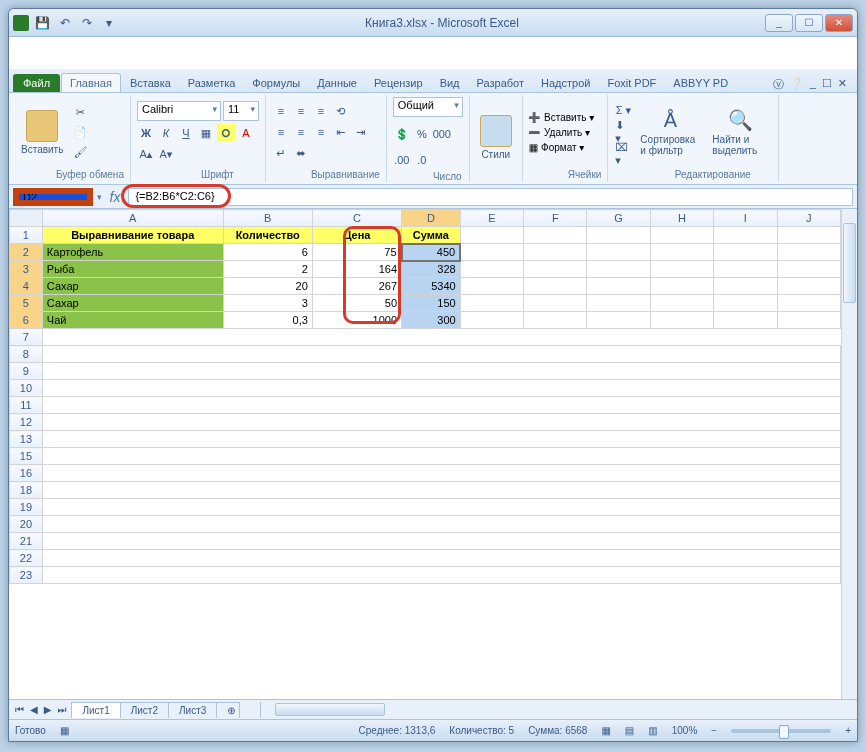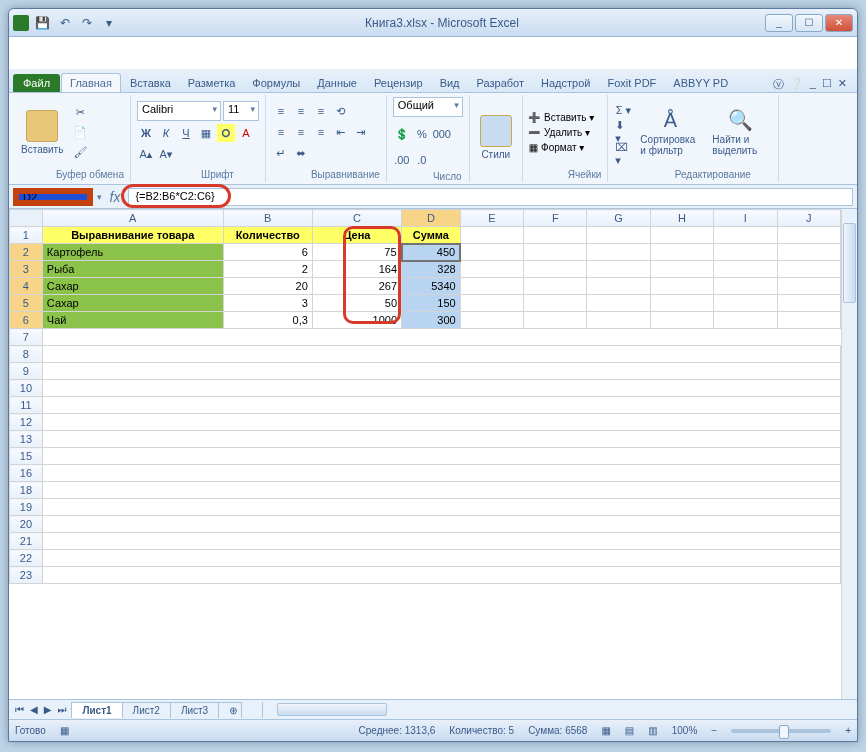--- a/index.html
+++ b/index.html
@@ -49,21 +49,21 @@
 .col-rest { width: 54px; }
 .hdr-cell { background: #ffff66 !important; font-weight: bold; text-align: center; }
 .name-cell { background: #8bc34a !important; }
 .num { text-align: right; }
 .sel-cell { background: #b8d4f0; text-align: right; }
 .sel-highlight { position: absolute; border: 3px solid #d83a2a; border-radius: 10px; pointer-events: none; }
 .tabs-bar { height: 20px; background: #e8f0fa; border-top: 1px solid #aac4de; display: flex; align-items: center; font-size: 10px; color: #3a5a8a; }
 .tab-nav { display: flex; padding: 0 4px; gap: 2px; }
 .tab-nav span { padding: 0 2px; }
 .sheet-tab { padding: 2px 10px; border: 1px solid #aac4de; border-bottom: none; background: #e8f0fa; margin-left: -1px; }
-.sheet-tab.active { background: #fff; font-weight: bold; }
+.sheet-tab.active { background: #fff; font-weight: normal; }
 .scroll-h { flex: 1; height: 16px; background: #e8f0fa; border-left: 1px solid #aac4de; margin-left: 20px; position: relative; }
 .scroll-thumb { position: absolute; left: 14px; top: 1px; width: 110px; height: 13px; background: linear-gradient(#f0f6fc, #c8dcf0); border: 1px solid #aac4de; border-radius: 2px; }
 .scroll-v { width: 16px; background: #e8f0fa; border-left: 1px solid #d4d4d4; position: relative; }
 .scroll-v-thumb { position: absolute; top: 14px; left: 1px; width: 13px; height: 80px; background: linear-gradient(90deg,#f0f6fc,#c8dcf0); border: 1px solid #aac4de; border-radius: 2px; }
 .status-bar { height: 22px; background: linear-gradient(#e8f0fa, #c8dcf0); border-top: 1px solid #aac4de; display: flex; align-items: center; font-size: 10px; color: #3a5a8a; padding: 0 6px; gap: 14px; }
 .status-bar .spacer { flex: 1; }
 .zoom-slider { width: 100px; height: 4px; background: #aac4de; position: relative; border-radius: 2px; }
 .zoom-slider::before { content: ''; position: absolute; left: 48px; top: -4px; width: 8px; height: 12px; background: #f0f6fc; border: 1px solid #8aa8c8; border-radius: 2px; }
 </style>
 </head>

